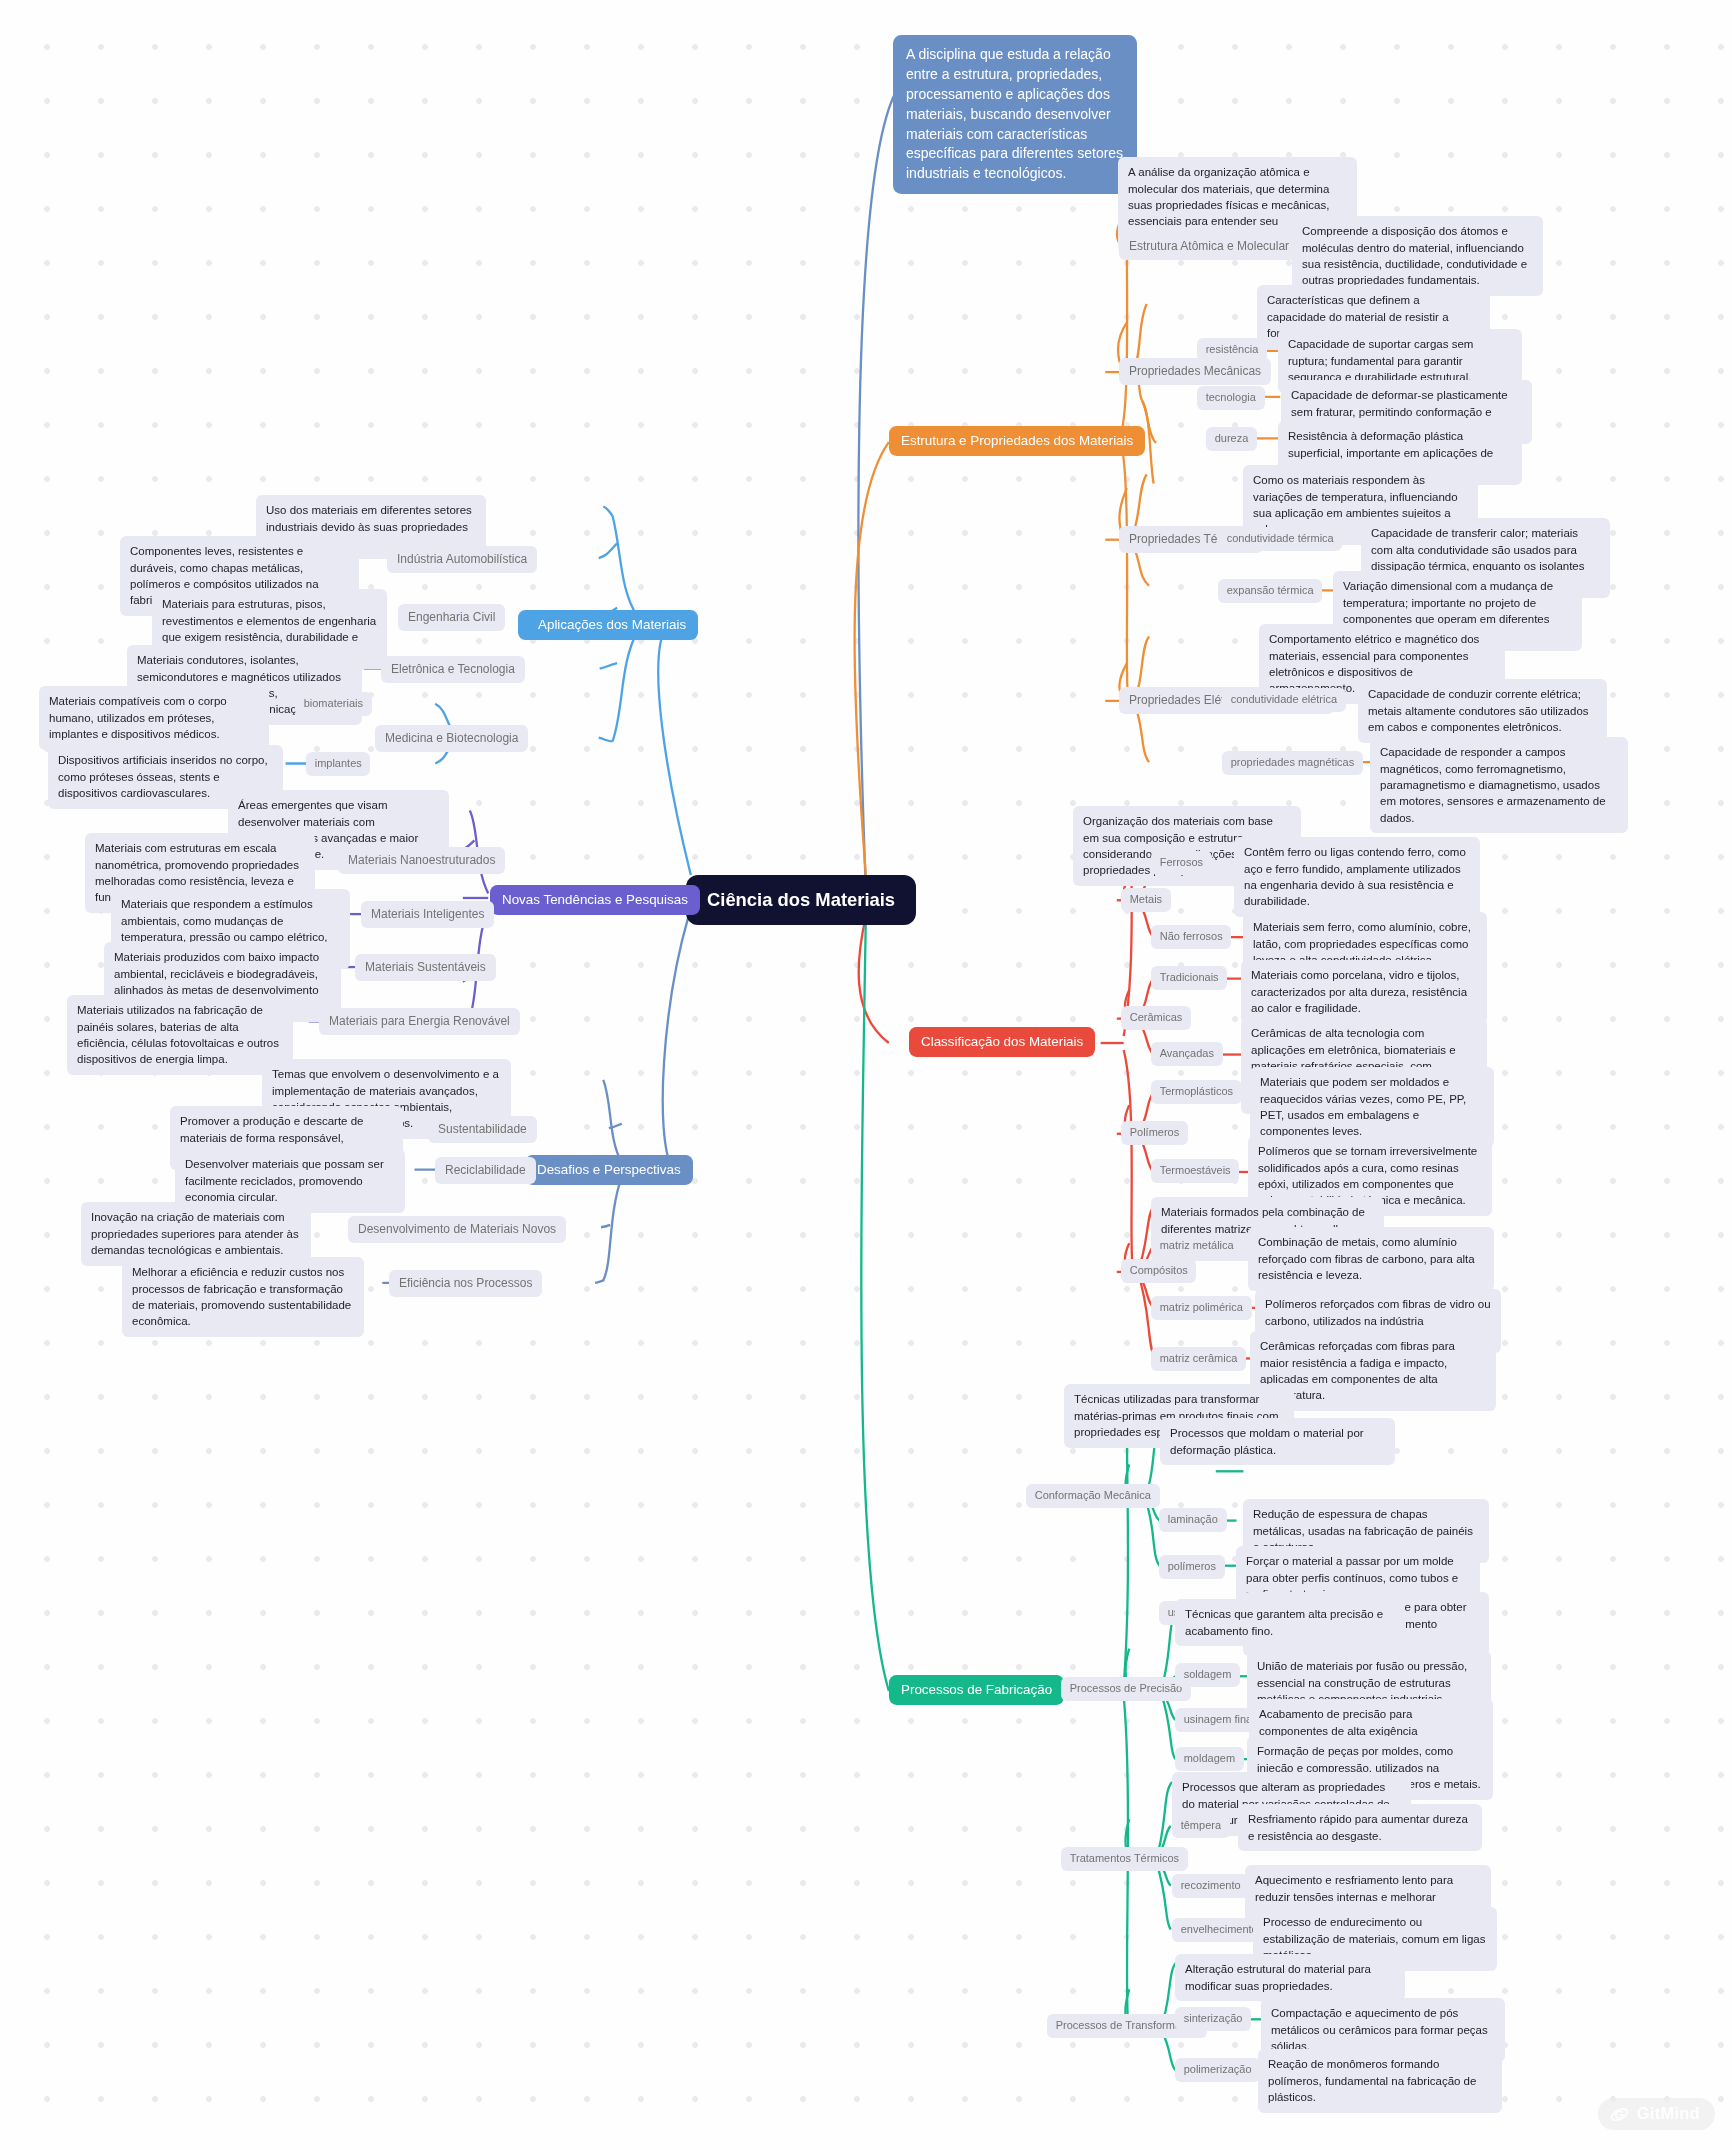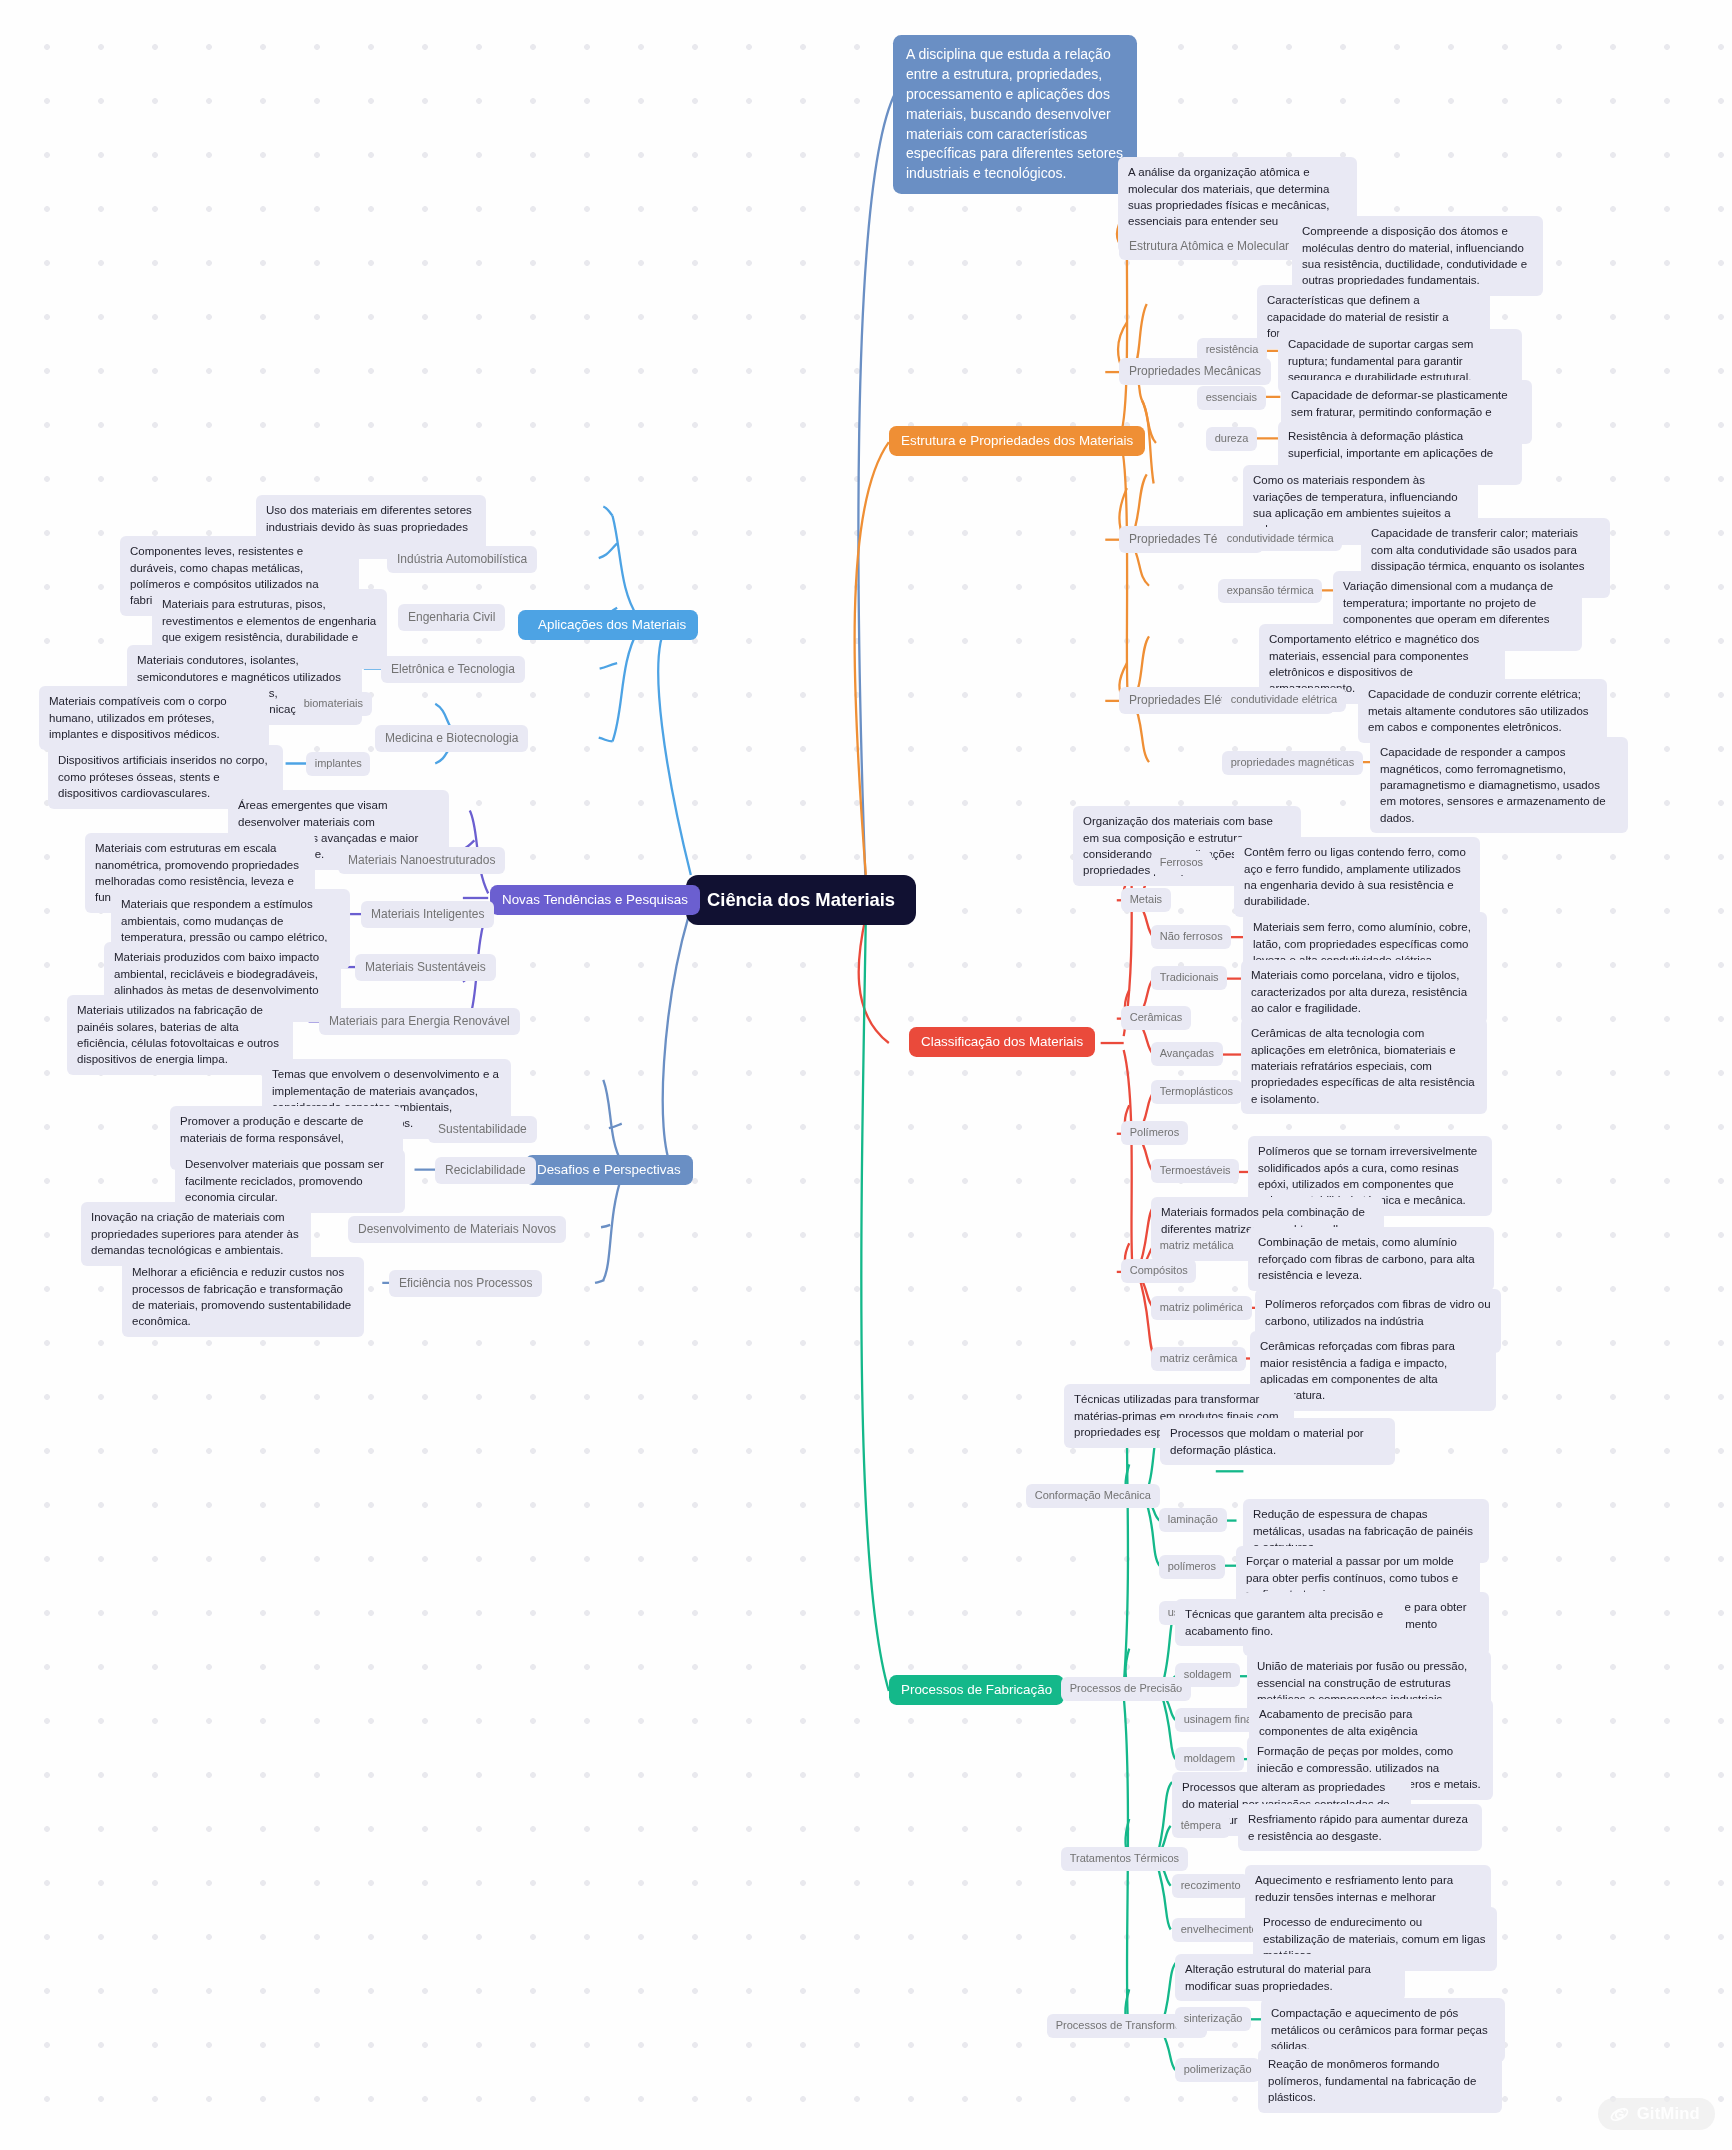--- a/index.html
+++ b/index.html
@@ -253,21 +253,21 @@
 
   <div class="node desc" style="left:1118px; top:157px; width:239px;">A análise da organização atômica e molecular dos materiais, que determina suas propriedades físicas e mecânicas, essenciais para entender seu comportamento em diferentes condições.</div>
 
   <div class="node topic" style="left:1119px; top:233px;">Estrutura Atômica e Molecular</div>
   <div class="node desc" style="left:1292px; top:216px; width:251px;">Compreende a disposição dos átomos e moléculas dentro do material, influenciando sua resistência, ductilidade, condutividade e outras propriedades fundamentais.</div>
 
   <div class="node topic" style="left:1119px; top:358px;">Propriedades Mecânicas</div>
   <div class="node desc" style="left:1257px; top:285px; width:233px;">Características que definem a capacidade do material de resistir a forças e deformações durante o uso.</div>
   <div class="node topic sm" style="left:1197px; top:338px;">resistência</div>
   <div class="node desc" style="left:1278px; top:329px; width:244px;">Capacidade de suportar cargas sem ruptura; fundamental para garantir segurança e durabilidade estrutural.</div>
-  <div class="node topic sm" style="left:1197px; top:386px;">essenciais</div>
+  <div class="node topic sm" style="left:1197px; top:386px;">tecnologia</div>
   <div class="node desc" style="left:1281px; top:380px; width:251px;">Capacidade de deformar-se plasticamente sem fraturar, permitindo conformação e absorção de energia.</div>
   <div class="node topic sm" style="left:1206px; top:427px;">dureza</div>
   <div class="node desc" style="left:1278px; top:421px; width:244px;">Resistência à deformação plástica superficial, importante em aplicações de desgaste e abrasão.</div>
 
   <div class="node topic" style="left:1119px; top:526px;">Propriedades Térmicas</div>
   <div class="node desc" style="left:1243px; top:465px; width:235px;">Como os materiais respondem às variações de temperatura, influenciando sua aplicação em ambientes sujeitos a calor.</div>
   <div class="node topic sm" style="left:1218px; top:527px;">condutividade térmica</div>
   <div class="node desc" style="left:1361px; top:518px; width:249px;">Capacidade de transferir calor; materiais com alta condutividade são usados para dissipação térmica, enquanto os isolantes retêm calor.</div>
   <div class="node topic sm" style="left:1218px; top:579px;">expansão térmica</div>
   <div class="node desc" style="left:1333px; top:571px; width:249px;">Variação dimensional com a mudança de temperatura; importante no projeto de componentes que operam em diferentes temperaturas.</div>
@@ -341,20 +341,21 @@
   <div class="node desc" style="left:1243px; top:912px; width:244px;">Materiais sem ferro, como alumínio, cobre, latão, com propriedades específicas como leveza e alta condutividade elétrica.</div>
 
   <div class="node topic sm" style="left:1121px; top:1006px;">Cerâmicas</div>
   <div class="node topic sm" style="left:1151px; top:966px;">Tradicionais</div>
   <div class="node desc" style="left:1241px; top:960px; width:246px;">Materiais como porcelana, vidro e tijolos, caracterizados por alta dureza, resistência ao calor e fragilidade.</div>
   <div class="node topic sm" style="left:1151px; top:1042px;">Avançadas</div>
   <div class="node desc" style="left:1241px; top:1018px; width:246px;">Cerâmicas de alta tecnologia com aplicações em eletrônica, biomateriais e materiais refratários especiais, com propriedades específicas de alta resistência e isolamento.</div>
 
   <div class="node topic sm" style="left:1121px; top:1121px;">Polímeros</div>
   <div class="node topic sm" style="left:1151px; top:1080px;">Termoplásticos</div>
+  <div class="node desc" style="left:1250px; top:1067px; width:244px;">Materiais que podem ser moldados e reaquecidos várias vezes, como PE, PP, PET, usados em embalagens e componentes leves.</div>
   <div class="node topic sm" style="left:1151px; top:1159px;">Termoestáveis</div>
   <div class="node desc" style="left:1248px; top:1136px; width:244px;">Polímeros que se tornam irreversivelmente solidificados após a cura, como resinas epóxi, utilizados em componentes que exigem estabilidade térmica e mecânica.</div>
 
   <div class="node topic sm" style="left:1121px; top:1259px;">Compósitos</div>
   <div class="node desc" style="left:1151px; top:1197px; width:233px;">Materiais formados pela combinação de diferentes matrizes para obter melhores propriedades.</div>
   <div class="node topic sm" style="left:1151px; top:1234px;">matriz metálica</div>
   <div class="node desc" style="left:1248px; top:1227px; width:246px;">Combinação de metais, como alumínio reforçado com fibras de carbono, para alta resistência e leveza.</div>
   <div class="node topic sm" style="left:1151px; top:1296px;">matriz polimérica</div>
   <div class="node desc" style="left:1255px; top:1289px; width:246px;">Polímeros reforçados com fibras de vidro ou carbono, utilizados na indústria aeroespacial e automotiva.</div>
   <div class="node topic sm" style="left:1151px; top:1347px;">matriz cerâmica</div>

